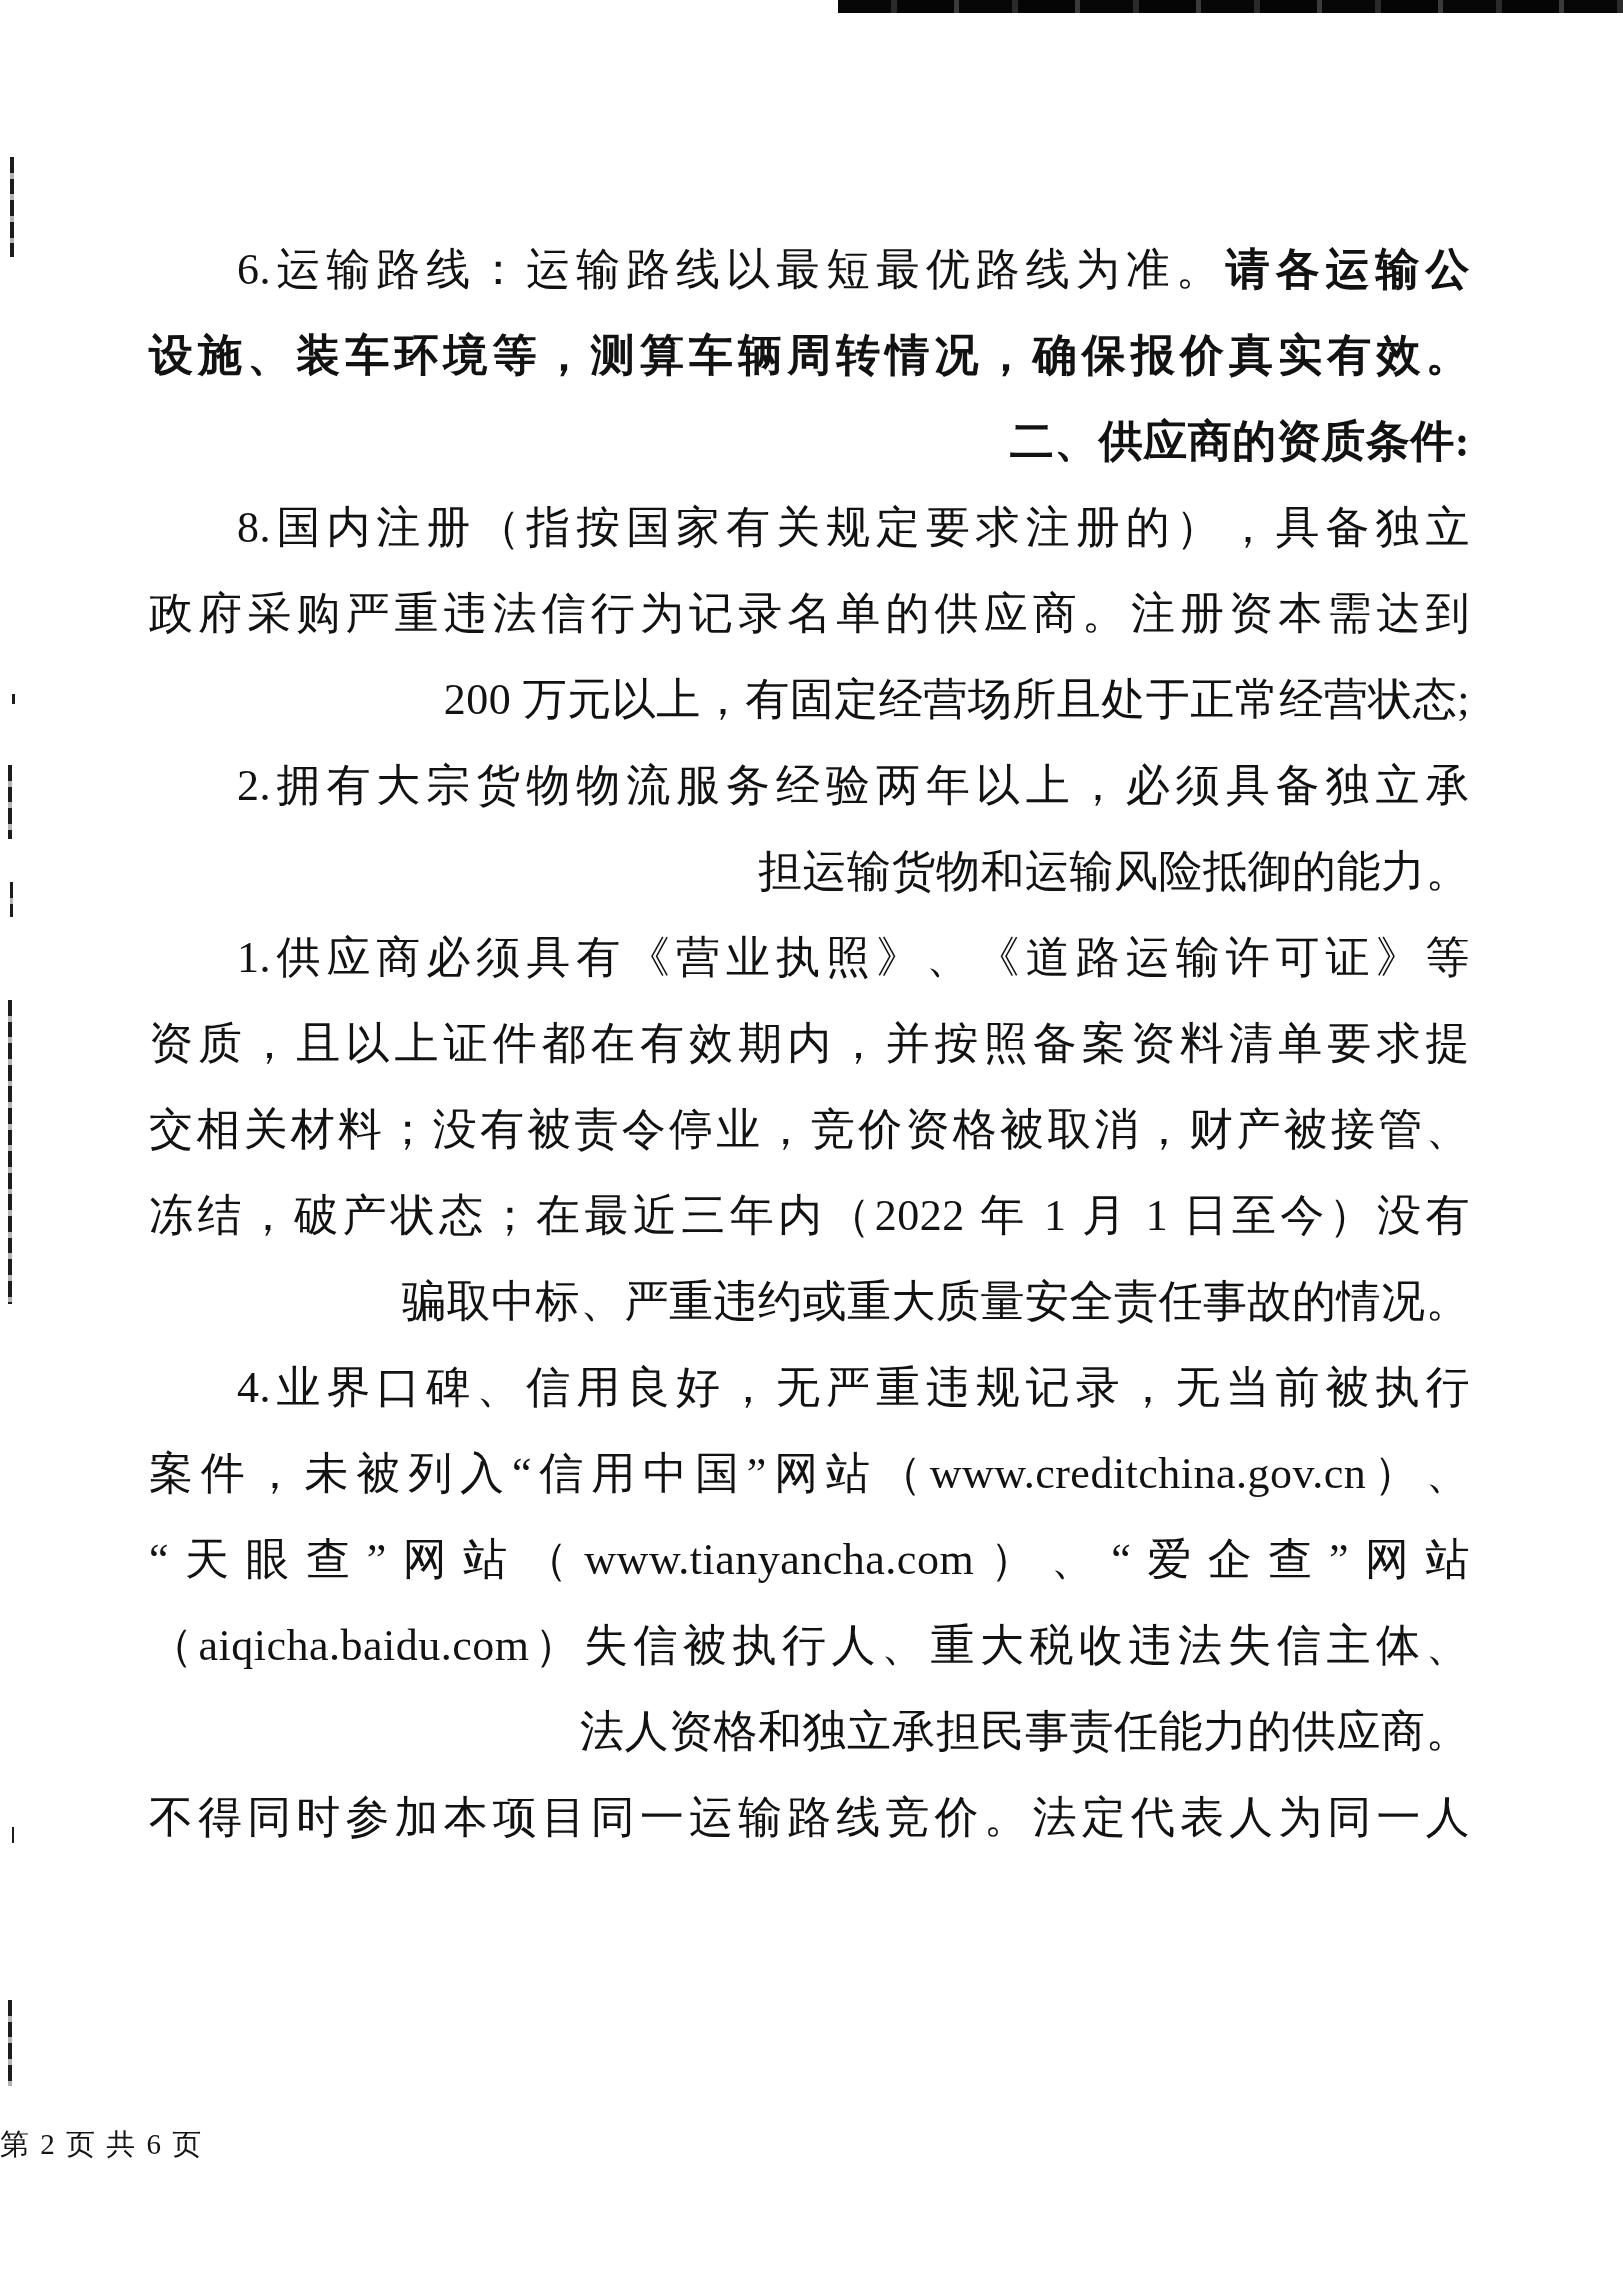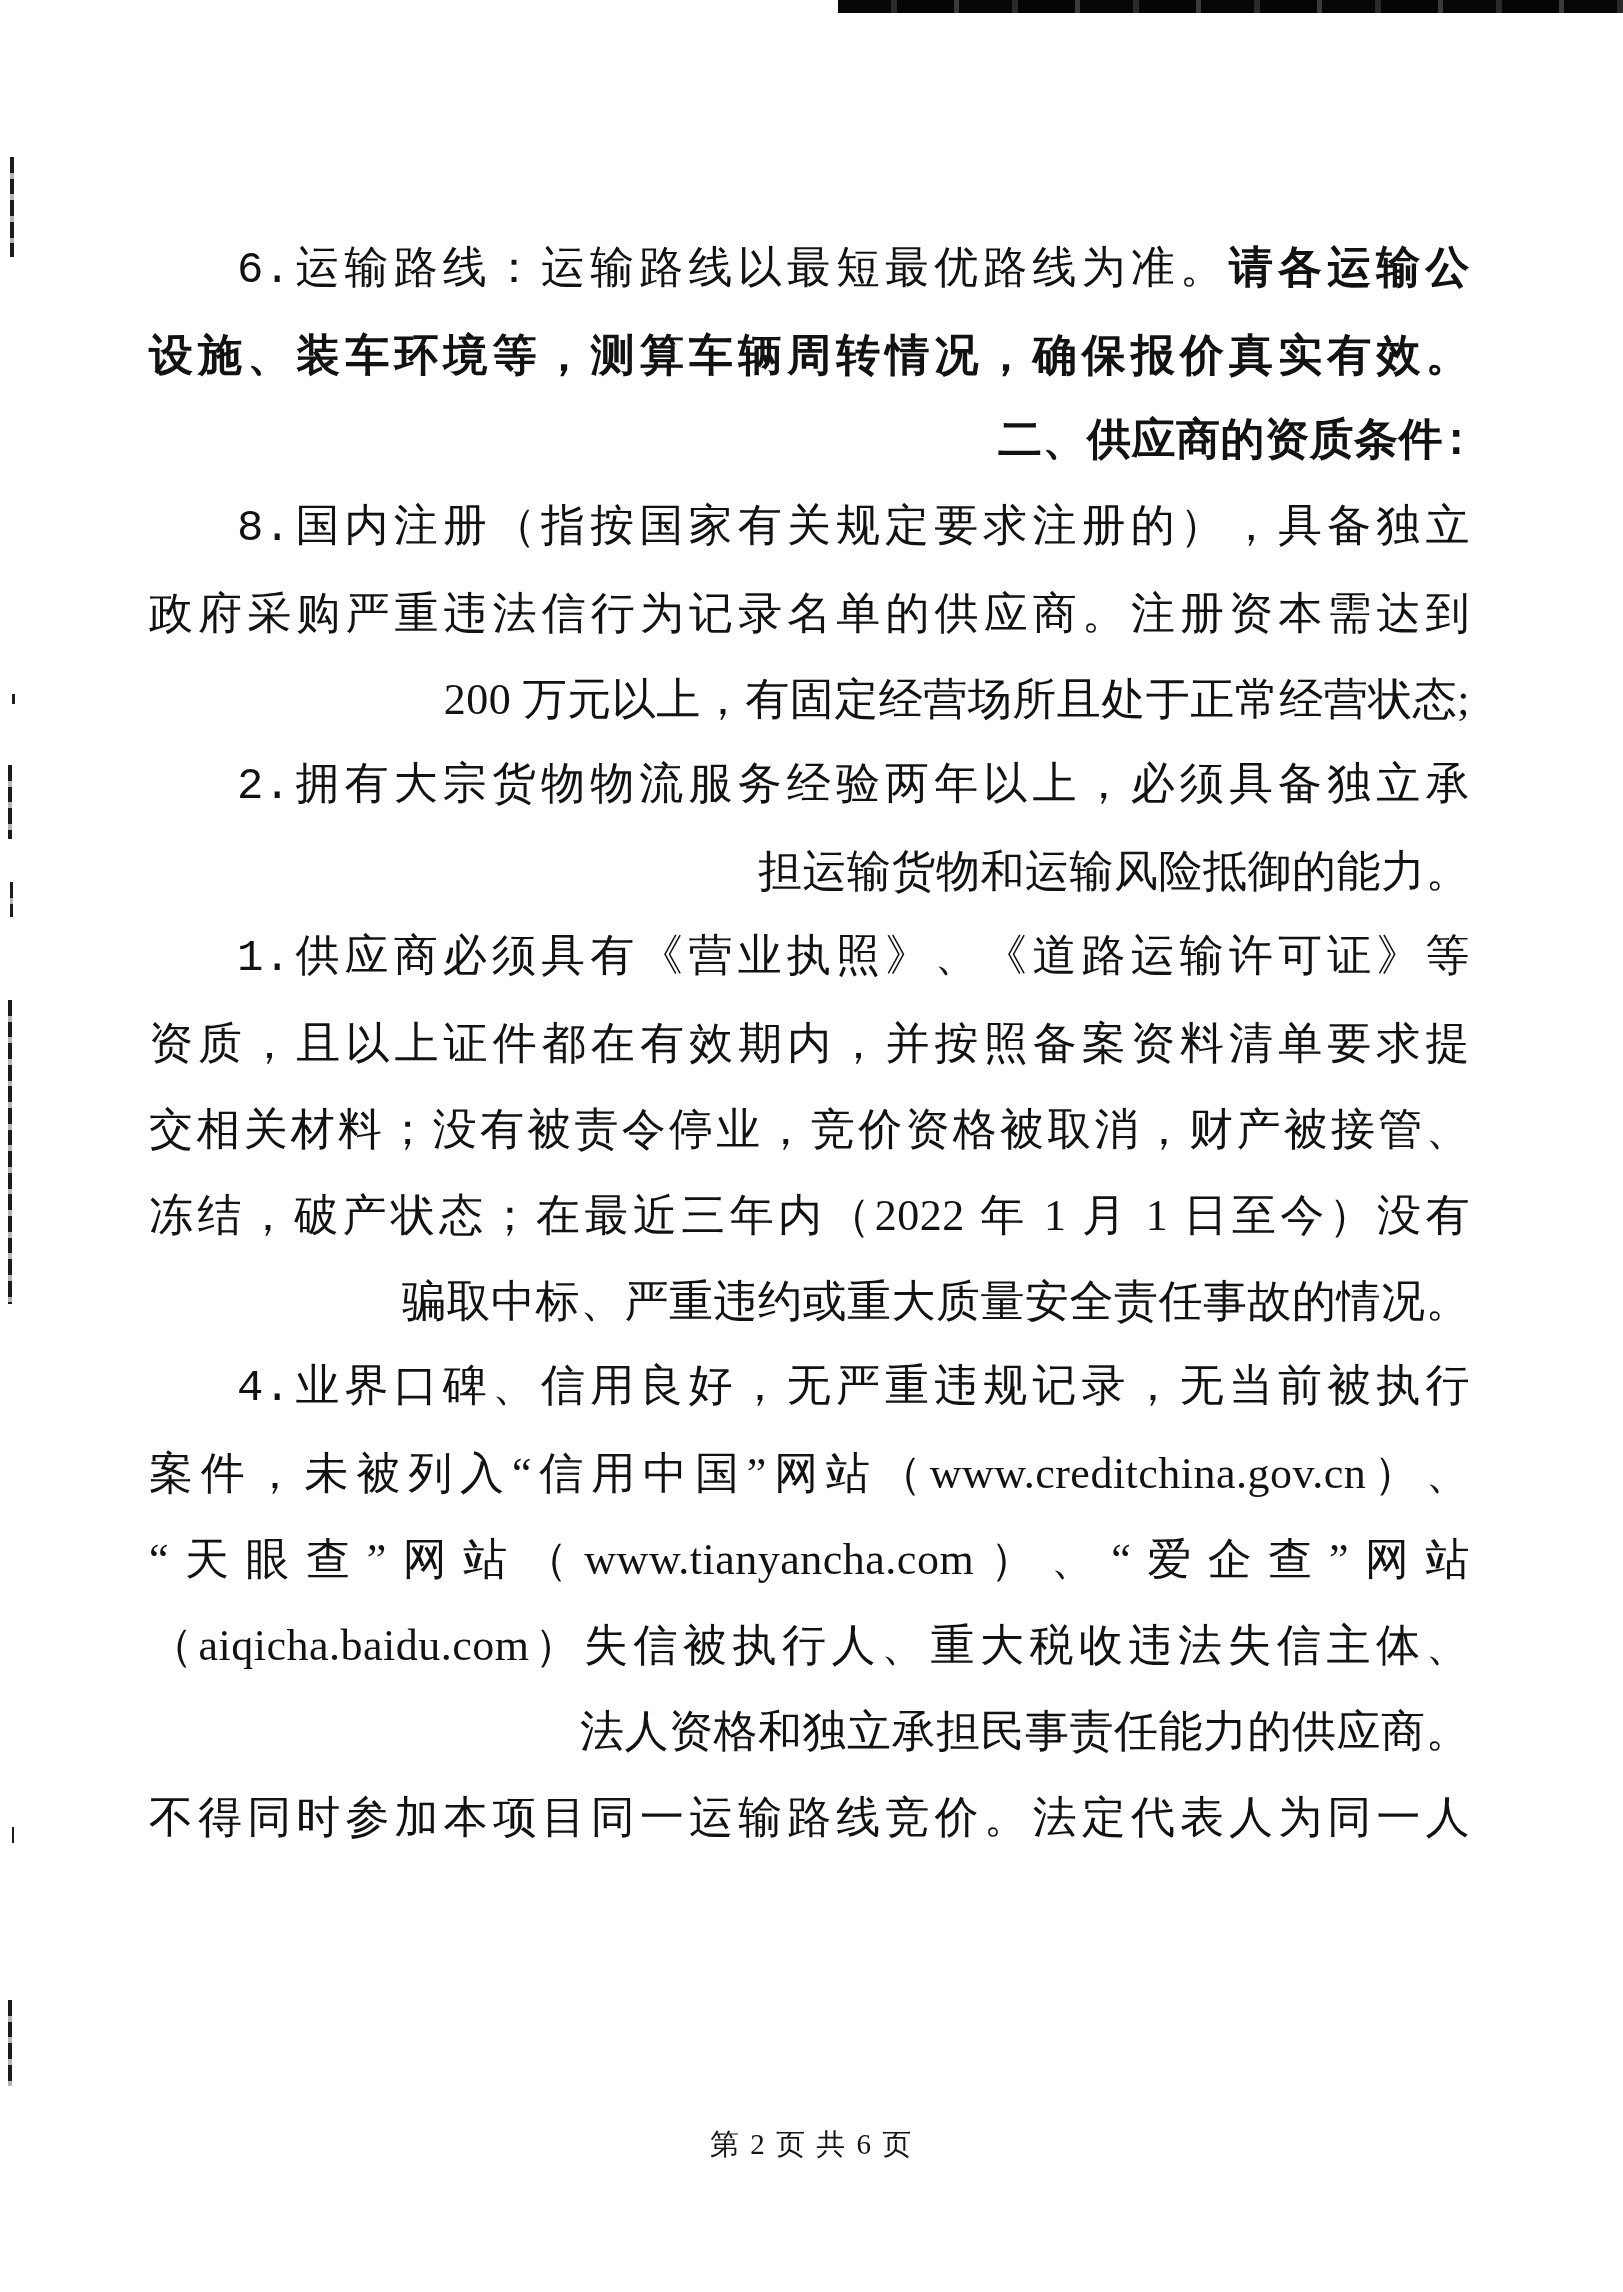--- a/index.html
+++ b/index.html
@@ -39,27 +39,26 @@
     height: 86px;
     text-align: right;
     white-space: normal;
     letter-spacing: 0.5px;
   }
   .line.full {
     text-align: justify;
     text-align-last: justify;
     text-justify: inter-ideograph;
   }
-  .line.indent { text-indent: 88px; font-family: Liberation Mono, monospace; }
+  .line.indent { text-indent: 88px; }
   .line b { font-weight: bold; }
 
   .footer {
     position: absolute;
     top: 2125px; left: 0; width: 1623px;
-    text-align: center;
     font-size: 29px;
     line-height: 39px;
     color: #141414;
     letter-spacing: 2px;
   }
 </style>
 </head>
 <body>
 
 <div class="page">

